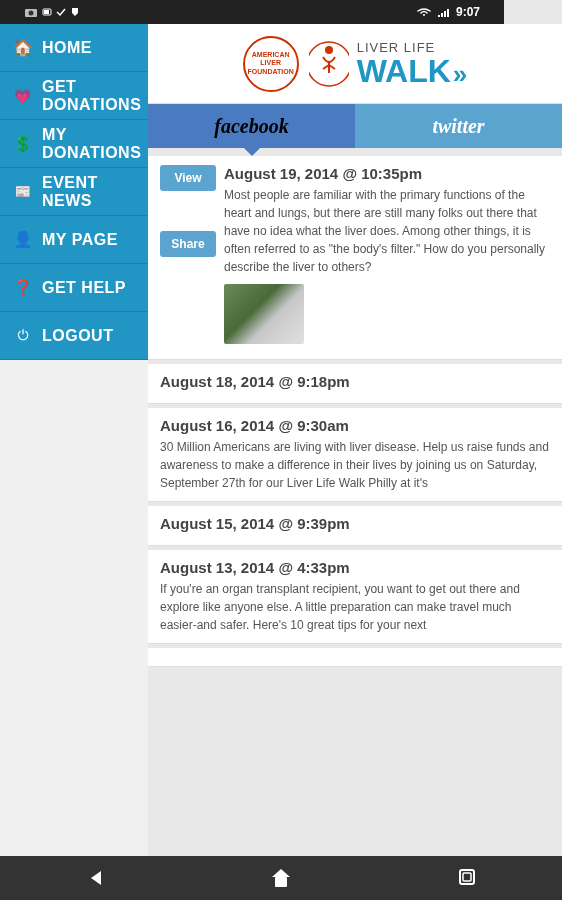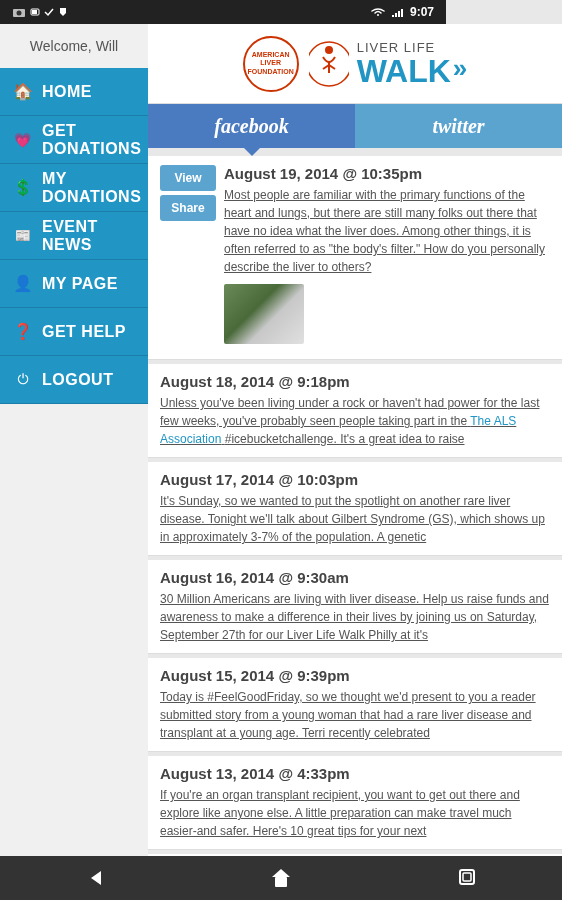--- a/index.html
+++ b/index.html
@@ -7,27 +7,27 @@
       width: 562px;
       height: 900px;
       background: #e8e8e8;
       font-family: Arial, sans-serif;
       overflow: hidden;
       position: relative;
     }
 
     
     .status-bar {
-      width: 446px;
+      width: 504px;
       height: 24px;
       background: #222;
       display: flex;
       align-items: center;
       justify-content: space-between;
-      padding: 0 12px;
+      padding: 0 24px;
       position: relative;
       z-index: 100;
     }
     .status-bar-left {
       display: flex;
       gap: 4px;
       align-items: center;
     }
     .status-bar-right {
       display: flex;
@@ -137,21 +137,21 @@
       font-size: 13px;
       font-weight: normal;
       letter-spacing: 1px;
     }
     .logo-walk {
       color: #2196c4;
       font-size: 32px;
       font-weight: bold;
       line-height: 1;
       display: flex;
-      align-items: flex-start;
+      align-items: flex-end;
     }
     .logo-arrows {
       color: #2196c4;
       font-size: 26px;
       margin-left: 2px;
     }
 
     
     .tab-bar {
       display: flex;
@@ -162,21 +162,21 @@
       flex: 1;
       display: flex;
       align-items: center;
       justify-content: center;
       cursor: pointer;
       font-size: 18px;
       font-weight: bold;
     }
     .tab.active-facebook {
       background: #4a7abf;
-      color: #ffffff;
+      color: #000000;
       position: relative;
     }
     .tab.active-facebook::after {
       content: '';
       position: absolute;
       bottom: -8px;
       left: 50%;
       transform: translateX(-50%);
       border-left: 8px solid transparent;
       border-right: 8px solid transparent;
@@ -234,35 +234,34 @@
       align-items: center;
       justify-content: center;
       border: none;
       cursor: pointer;
       font-size: 12px;
       font-weight: bold;
       color: white;
       border-radius: 3px;
     }
     .btn-view { background: #5ba4cf; }
-    .btn-share { background: #5ba4cf; }
+    .btn-share { background: #5ba4cf; margin-top: 36px; }
     .post-body {
       flex: 1;
     }
     .post-date {
       color: #444;
       font-size: 15px;
       font-weight: bold;
       margin-bottom: 4px;
     }
     .post-text {
       color: #555;
       font-size: 12px;
       line-height: 1.5;
-      text-decoration: underline;
     }
     .post-link {
       color: #2196c4;
       text-decoration: none;
       font-size: 12px;
     }
     .post-image {
       width: 80px;
       height: 60px;
       background: #888;
@@ -330,21 +329,20 @@
       <rect x="6" y="4" width="2" height="6" fill="white"></rect>
       <rect x="9" y="2" width="2" height="8" fill="white"></rect>
     </svg>
     <span style="color:white;font-size:12px;font-weight:bold;">9:07</span>
   </div>
 </div>
 
 <div class="app-container">
 
   <div class="sidebar">
-    <div class="welcome-text">Welcome, Will</div>
 
     <div class="nav-item">
       <div class="nav-icon">🏠</div>
       <span class="nav-label">HOME</span>
     </div>
     <div class="nav-item">
       <div class="nav-icon" style="font-size:14px;">💗</div>
       <span class="nav-label">GET DONATIONS</span>
     </div>
     <div class="nav-item">
@@ -416,40 +414,30 @@
             <div class="post-text">Most people are familiar with the primary functions of the heart and lungs, but there are still many folks out there that have no idea what the liver does. Among other things, it is often referred to as "the body's filter." How do you personally describe the liver to others?</div>
             <div class="post-image">
               <div class="post-image-inner"></div>
             </div>
           </div>
         </div>
       </div>
 
       <div class="post-item">
         <div class="post-date">August 18, 2014 @ 9:18pm</div>
-        <div class="post-text">
-          <span>Unless you've been living under a rock or haven't had power for the last few weeks, you've probably seen people taking part in the</span>
-          <a class="post-link" href="#">The ALS Association</a>
-          <span> #icebucketchallenge. It's a great idea to raise</span>
-        </div>
-      </div>
-
-      <div class="post-item">
-        <div class="post-date">August 17, 2014 @ 10:03pm</div>
-        <div class="post-text">It's Sunday, so we wanted to put the spotlight on another rare liver disease. Tonight we'll talk about Gilbert Syndrome (GS), which shows up in approximately 3-7% of the population. A genetic</div>
-      </div>
+      </div>
+
 
       <div class="post-item">
         <div class="post-date">August 16, 2014 @ 9:30am</div>
         <div class="post-text">30 Million Americans are living with liver disease. Help us raise funds and awareness to make a difference in their lives by joining us on Saturday, September 27th for our Liver Life Walk Philly at it's</div>
       </div>
 
       <div class="post-item">
         <div class="post-date">August 15, 2014 @ 9:39pm</div>
-        <div class="post-text">Today is #FeelGoodFriday, so we thought we'd present to you a reader submitted story from a young woman that had a rare liver disease and transplant at a young age. Terri recently celebrated</div>
       </div>
 
       <div class="post-item">
         <div class="post-date">August 13, 2014 @ 4:33pm</div>
         <div class="post-text">If you're an organ transplant recipient, you want to get out there and explore like anyone else. A little preparation can make travel much easier-and safer. Here's 10 great tips for your next</div>
       </div>
 
       <div class="post-item">
         
         

